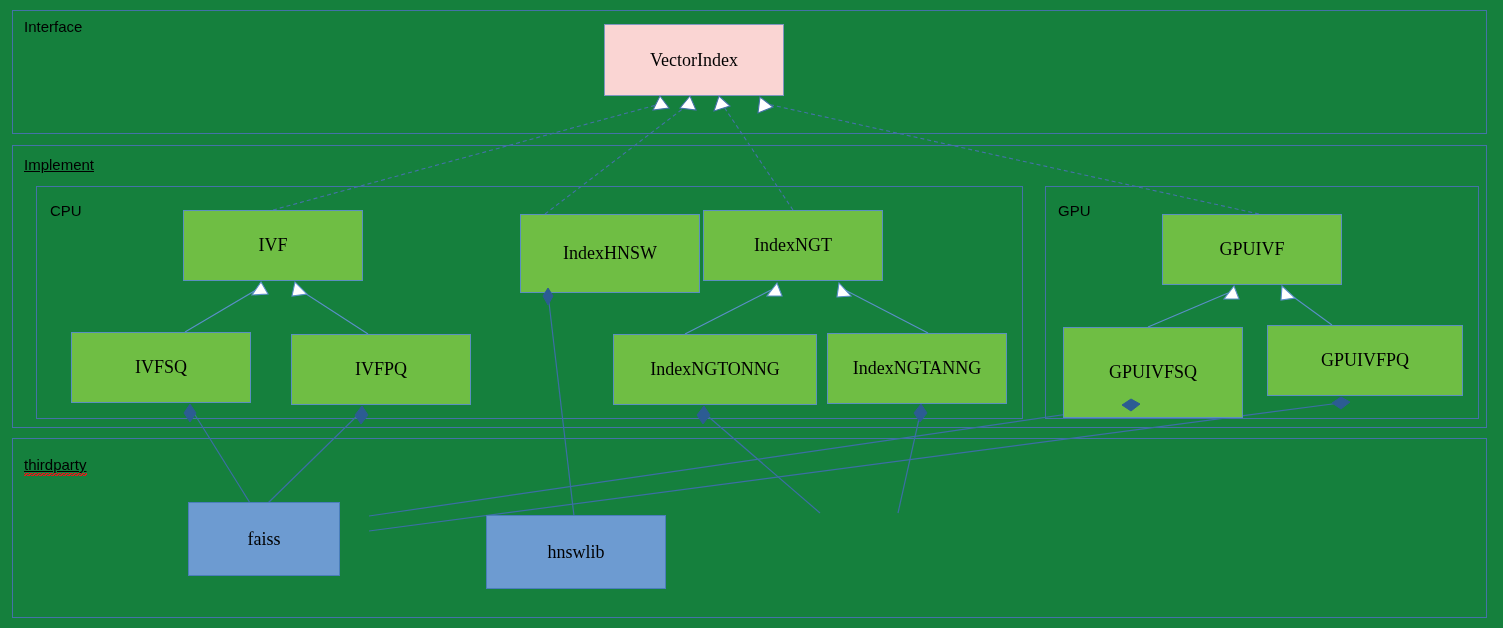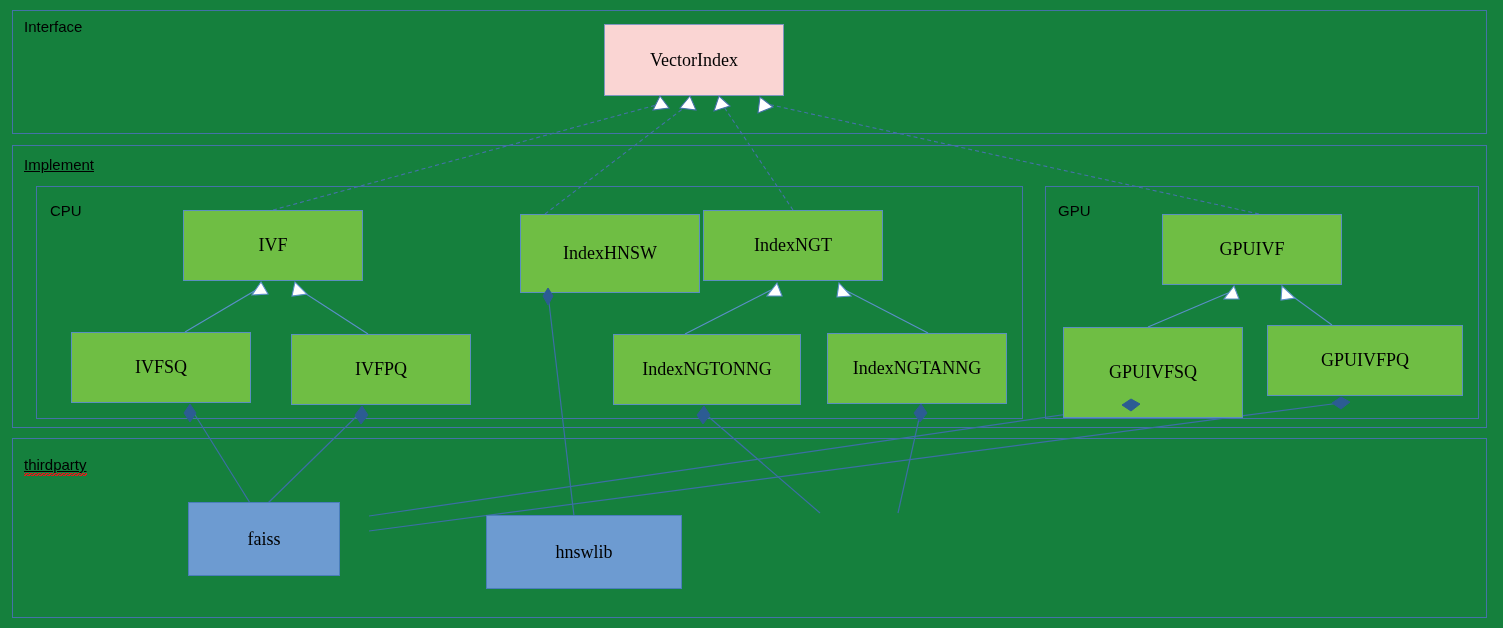--- a/index.html
+++ b/index.html
@@ -116,26 +116,26 @@
     </g>
   </svg>
 
   <div class="node iface" style="left:604px;top:24px;width:180px;height:72px;">VectorIndex</div>
   <div class="node impl" style="left:183px;top:210px;width:180px;height:71px;">IVF</div>
   <div class="node impl" style="left:479px;top:214px;width:180px;height:79px;margin-left:41px;">IndexHNSW</div>
   <div class="node impl" style="left:703px;top:210px;width:180px;height:71px;">IndexNGT</div>
   <div class="node impl" style="left:1162px;top:214px;width:180px;height:71px;">GPUIVF</div>
   <div class="node impl" style="left:71px;top:332px;width:180px;height:71px;">IVFSQ</div>
   <div class="node impl" style="left:291px;top:334px;width:180px;height:71px;">IVFPQ</div>
-  <div class="node impl" style="left:613px;top:334px;width:188px;height:71px;">IndexNGTONNG</div>
+  <div class="node impl" style="left:613px;top:334px;width:204px;height:71px;">IndexNGTONNG</div>
   <div class="node impl" style="left:827px;top:333px;width:180px;height:71px;">IndexNGTANNG</div>
   <div class="node impl" style="left:1063px;top:327px;width:180px;height:91px;">GPUIVFSQ</div>
   <div class="node impl" style="left:1267px;top:325px;width:196px;height:71px;">GPUIVFPQ</div>
   <div class="node third" style="left:188px;top:502px;width:152px;height:74px;">faiss</div>
-  <div class="node third" style="left:486px;top:515px;width:196px;height:74px;">hnswlib</div>
+  <div class="node third" style="left:486px;top:515px;width:180px;height:74px;">hnswlib</div>
 
   <svg class="edges edges-top">
     <polygon class="dia" points="190,404 196,413 190,422 184,413"></polygon>
     <polygon class="dia" points="362,406 368,415 361,424 355,415"></polygon>
     <polygon class="dia" points="548,288 553,296 548,305 543,296"></polygon>
     <polygon class="dia" points="704,406 710,415 703,424 697,415"></polygon>
     <polygon class="dia" points="921,404 927,413 920,422 914,413"></polygon>
     <polygon class="dia" points="1131,399 1140,404 1131,411 1122,405"></polygon>
     <polygon class="dia" points="1341,397 1350,402 1341,409 1332,403"></polygon>
   </svg>

